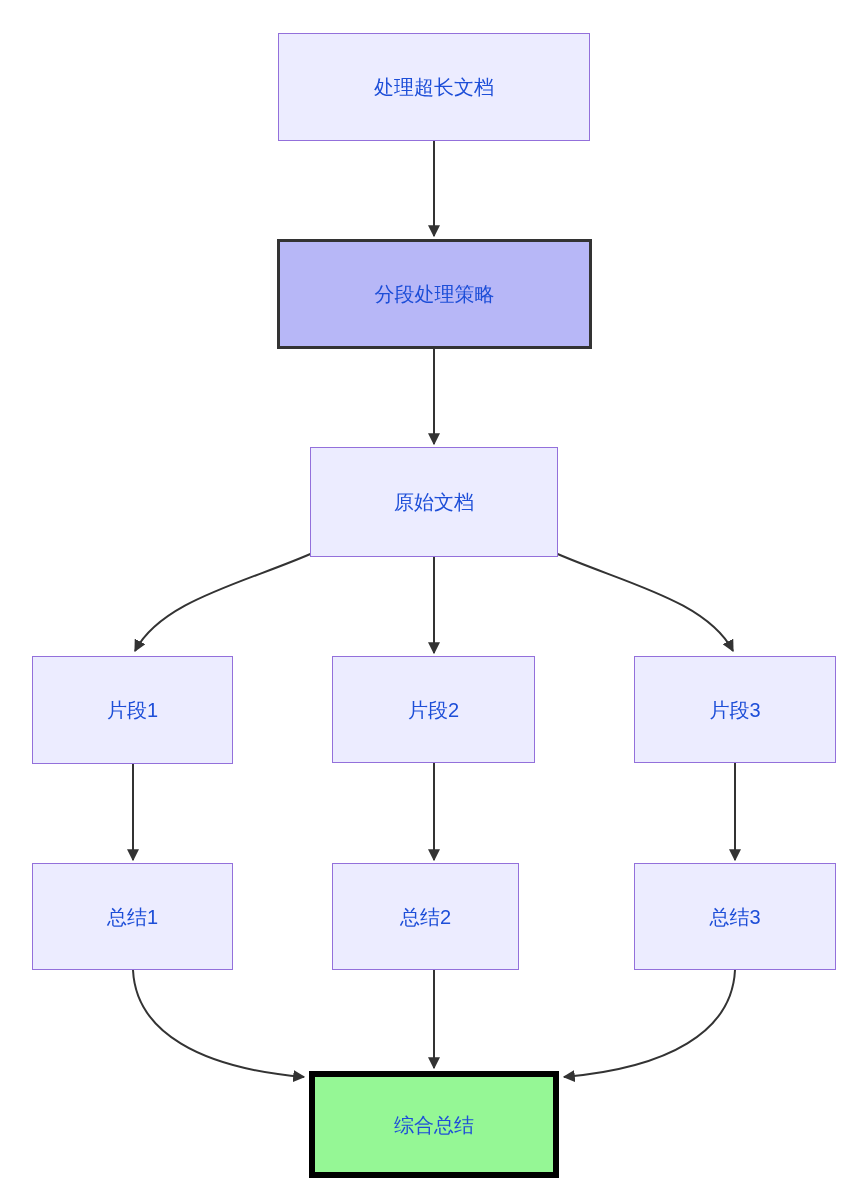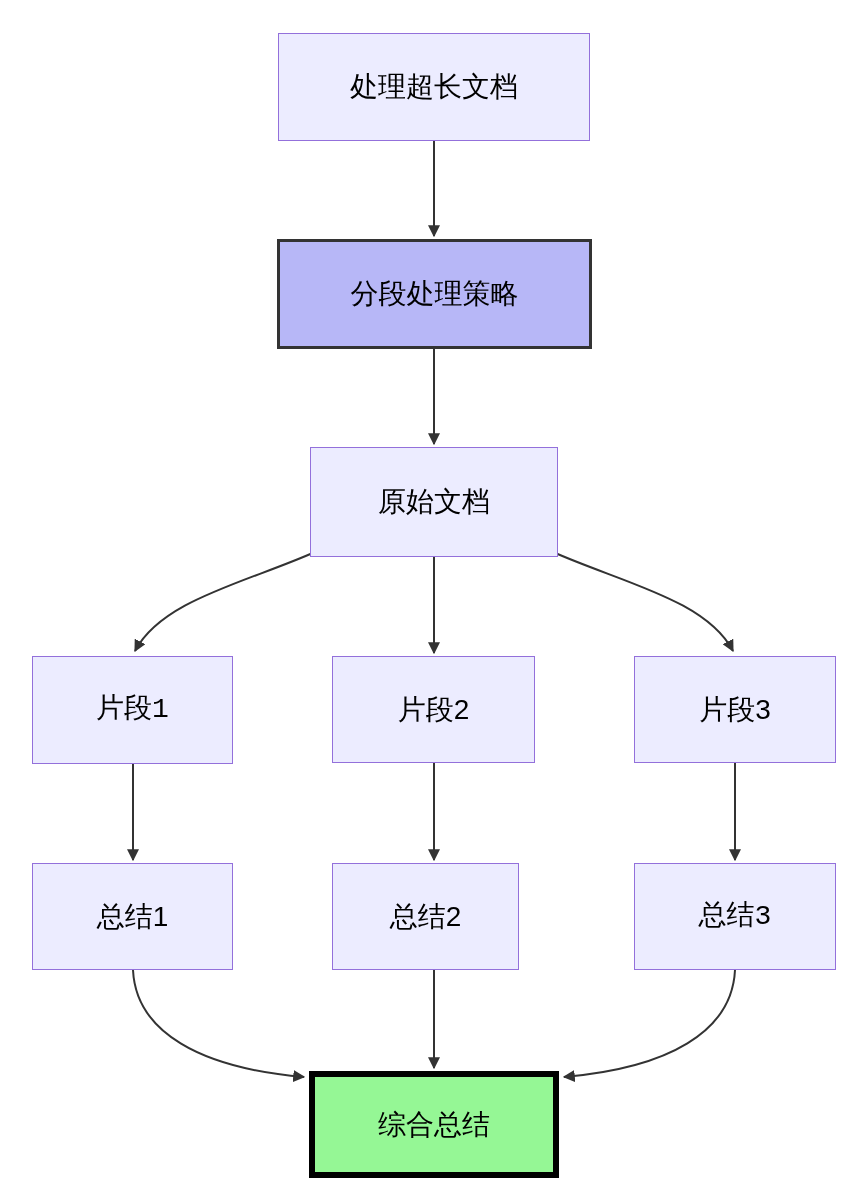--- a/index.html
+++ b/index.html
@@ -27,44 +27,44 @@
     stroke-width: 2px;
   }
   .node {
     position: absolute;
     box-sizing: border-box;
     display: flex;
     align-items: center;
     justify-content: center;
     background: #ECECFF;
     border: 1.5px solid #9370DB;
-    color: #000000;
-    font-size: 28px;
+    color: #1d4ed8;
+    font-size: 20px;
     line-height: 1.2;
     text-align: center;
     white-space: nowrap;
   }
   .node.highlight {
     background: #b7b7f7;
     border: 3px solid #333333;
   }
   .node.success {
     background: #95f795;
     border: 6px solid #000000;
   }
   
   #n-start    { left: 278px; top: 33px;   width: 312px; height: 108px; }
   #n-strategy { left: 277px; top: 239px;  width: 315px; height: 110px; text-align: center; }
   #n-doc      { left: 310px; top: 447px;  width: 248px; height: 110px; }
-  #n-frag1    { left: 32px;  top: 656px;  width: 201px; height: 108px; font-family: Liberation Mono, monospace; }
+  #n-frag1    { left: 32px;  top: 656px;  width: 201px; height: 108px; }
   #n-frag2    { left: 332px; top: 656px;  width: 203px; height: 107px; }
   #n-frag3    { left: 634px; top: 656px;  width: 202px; height: 107px; }
   #n-sum1     { left: 32px;  top: 863px;  width: 201px; height: 107px; text-align: center; }
   #n-sum2     { left: 332px; top: 863px;  width: 187px; height: 107px; justify-content: center; }
-  #n-sum3     { left: 634px; top: 863px;  width: 202px; height: 107px; font-family: Liberation Mono, monospace; }
+  #n-sum3     { left: 634px; top: 863px;  width: 202px; height: 107px; }
   #n-final    { left: 309px; top: 1071px; width: 250px; height: 107px; }
 </style>
 </head>
 <body>
 
 <div class="canvas">
 
   <svg class="edges" width="852" height="1196" viewBox="0 0 852 1196" xmlns="http://www.w3.org/2000/svg">
     <defs>
       <marker id="arrowhead" viewBox="0 0 10 10" refX="9" refY="5" markerWidth="6" markerHeight="6" orient="auto-start-reverse">

